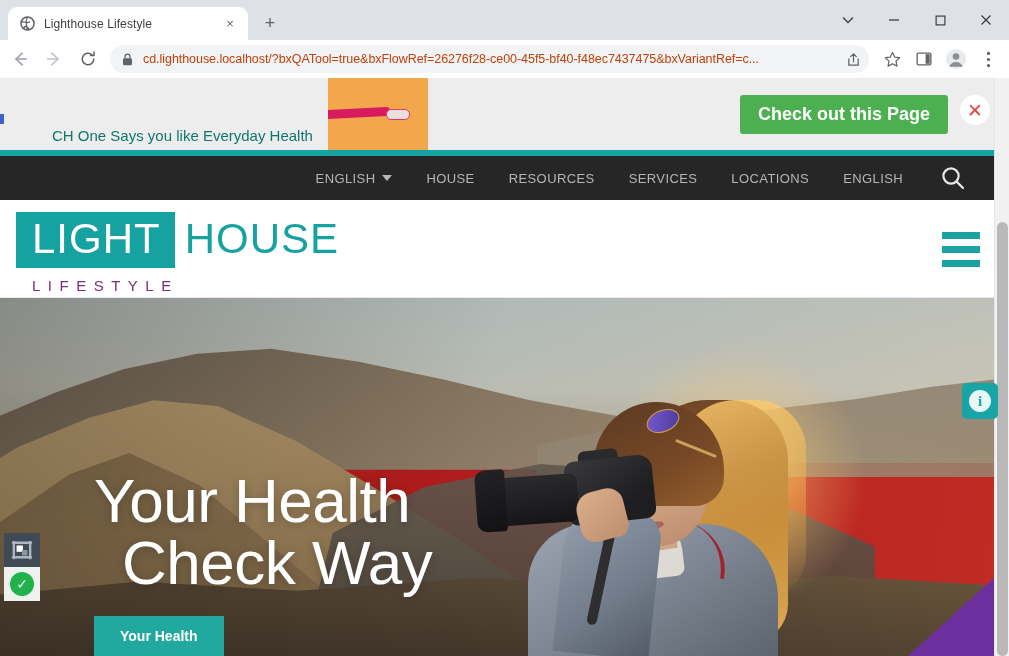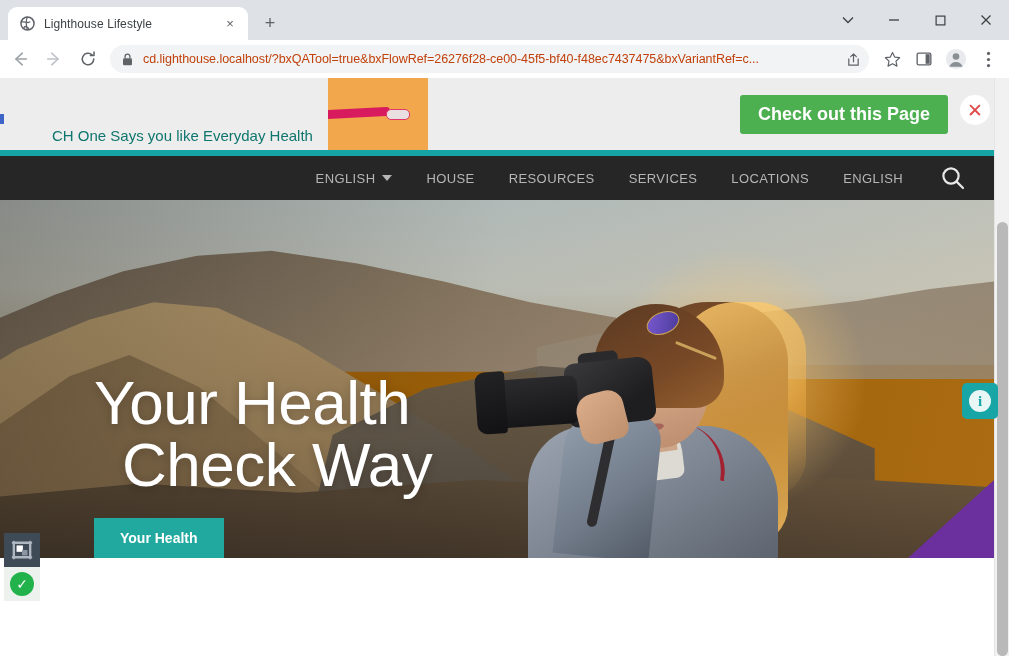--- a/index.html
+++ b/index.html
@@ -182,21 +182,21 @@
   }
   .hamburger {
     position: absolute; right: 14px; top: 32px;
     display: flex; flex-direction: column; gap: 7px; cursor: pointer;
   }
   .hamburger span { display: block; width: 38px; height: 7px; background: #1ba3a3; }
 
   
   .hero {
     position: relative; width: 994px; height: 358px; overflow: hidden;
-    background: #a16207;
+    background: #b91c1c;
     padding-left: 34px;
   }
   .hero-photo { position: absolute; inset: 0; }
   .sky {
     position: absolute; left: 0; top: 0; width: 100%; height: 46%;
     background: linear-gradient(#b9c3c2 0%, #c3c6bd 55%, #b0a893 100%);
   }
   .ridge-far {
     position: absolute; left: 0; top: 12%; width: 62%; height: 36%;
     background: linear-gradient(160deg, #6e6458 0%, #8a7a64 60%, #978571 100%);
@@ -515,20 +515,34 @@
       <a class="navlink">LOCATIONS</a>
       <a class="navlink">ENGLISH</a>
       <span class="search-btn">
         <svg width="26" height="26" viewBox="0 0 26 26">
           <circle cx="11" cy="11" r="7.6" fill="none" stroke="#e8e8e8" stroke-width="2.2"></circle>
           <line x1="16.6" y1="16.6" x2="23" y2="23" stroke="#e8e8e8" stroke-width="2.2" stroke-linecap="round"></line>
         </svg>
       </span>
     </div>
 
+    <div class="logohead">
+      <div class="logo">
+        <div class="logo-row">
+          <div class="logo-light">LIGHT</div>
+          <div class="logo-house">HOUSE</div>
+        </div>
+        <div class="logo-sub">LIFESTYLE</div>
+      </div>
+      <div class="hamburger">
+        <span></span>
+          <span></span>
+          <span></span>
+      </div>
+    </div>
 
     <div class="hero">
       <div class="hero-photo">
         <div class="sky"></div>
         <div class="ridge-far"></div>
         <div class="ridge-right"></div>
         <div class="slope-main"></div>
         <div class="slope-shade"></div>
         <div class="valley-dark"></div>
         <div class="foreground"></div>

